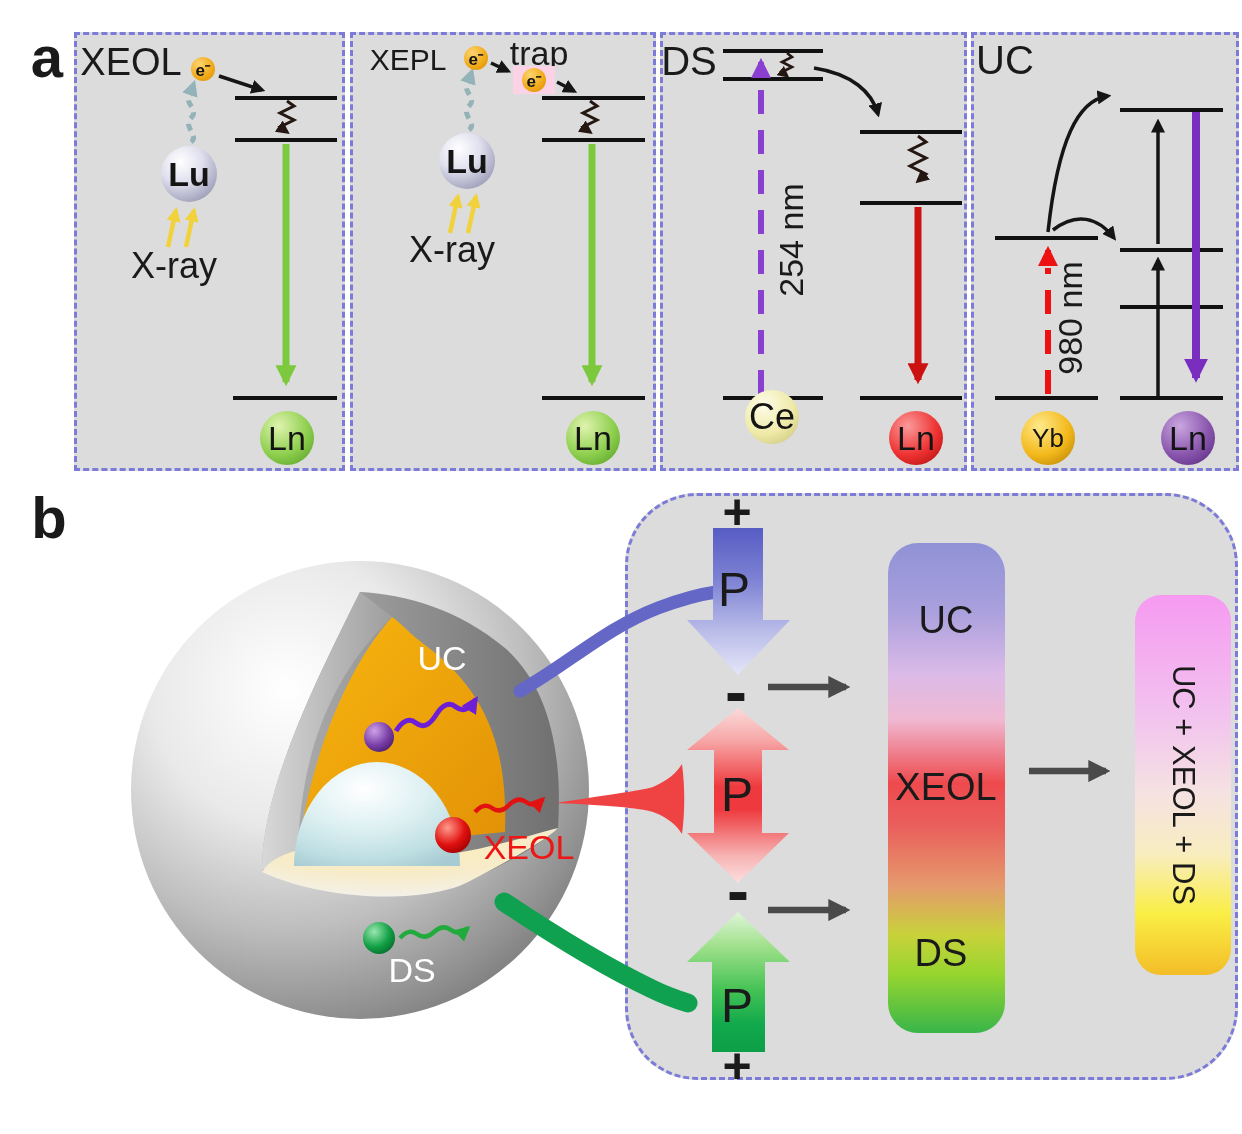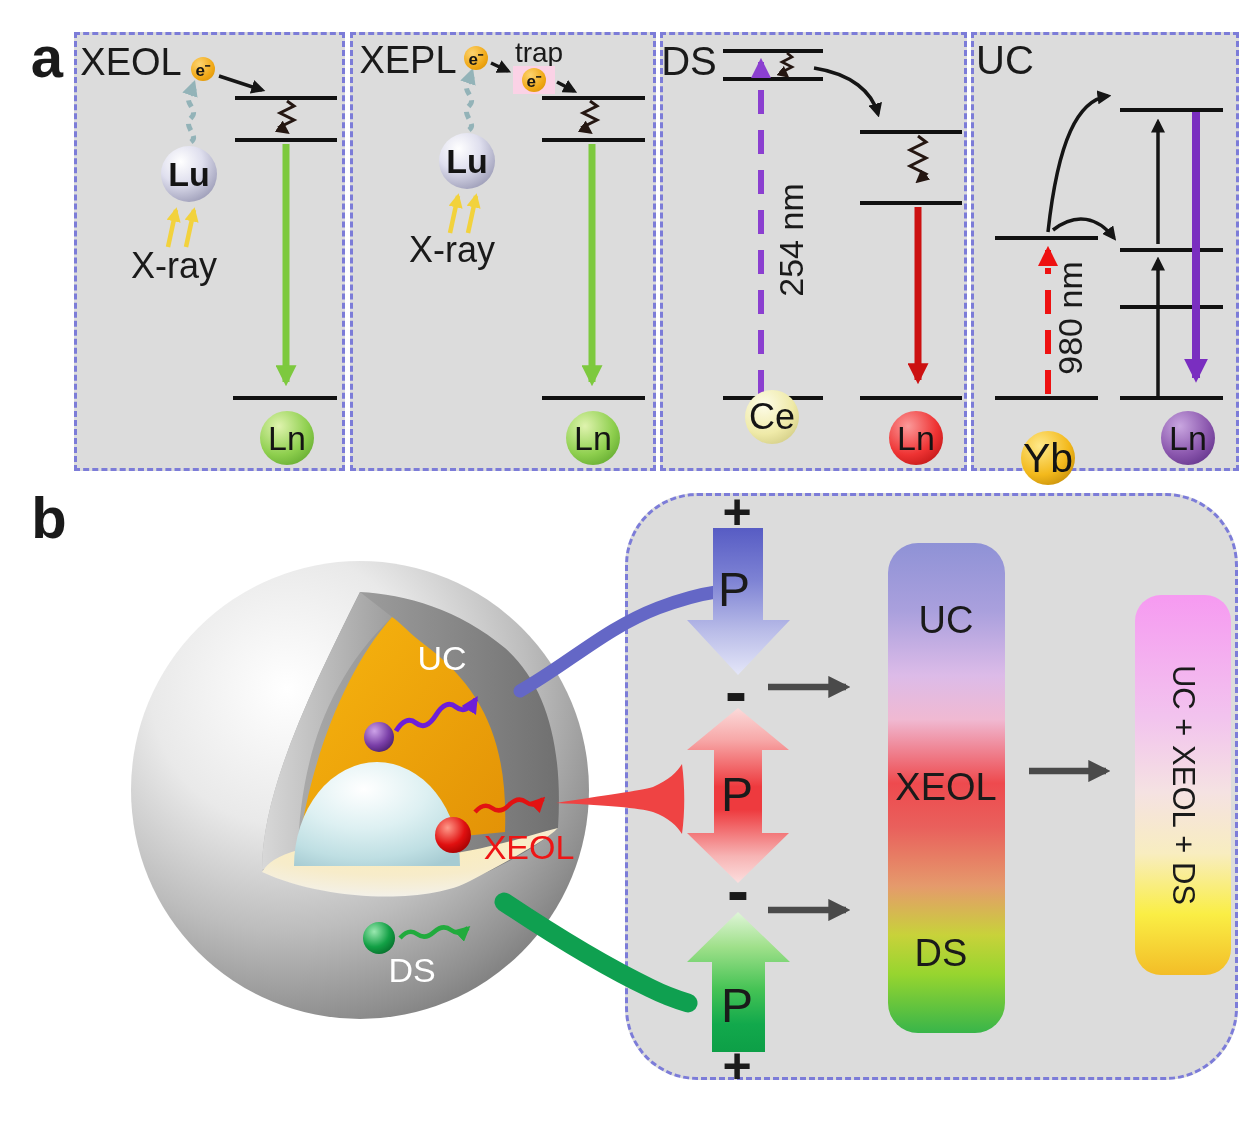--- a/index.html
+++ b/index.html
@@ -226,29 +226,29 @@
       <line x1="768" y1="687" x2="846" y2="687" stroke="#4a4a4a" stroke-width="6.5" marker-end="url(#arrGray)"></line>
       <line x1="768" y1="910" x2="846" y2="910" stroke="#4a4a4a" stroke-width="6.5" marker-end="url(#arrGray)"></line>
       <line x1="1029" y1="771" x2="1106" y2="771" stroke="#4a4a4a" stroke-width="6.5" marker-end="url(#arrGray)"></line>
     </g>
   </svg>
 
   <div class="lbl" style="left:47px;top:57px;font-size:58px;font-weight:bold;">a</div>
   <div class="lbl" style="left:49px;top:518px;font-size:58px;font-weight:bold;">b</div>
 
   <div class="lbl" style="left:131px;top:62px;font-size:38px;">XEOL</div>
-  <div class="lbl" style="left:408px;top:60px;font-size:38px;">XEPL</div>
+  <div class="lbl" style="left:408px;top:60px;font-size:30px;">XEPL</div>
   <div class="lbl" style="left:689px;top:61px;font-size:40px;">DS</div>
   <div class="lbl" style="left:1005px;top:60px;font-size:40px;">UC</div>
 
   <div class="lbl" style="left:174px;top:266px;font-size:36px;">X-ray</div>
   <div class="lbl" style="left:452px;top:250px;font-size:36px;">X-ray</div>
   <div class="lbl rot" style="left:791px;top:240px;font-size:34px;">254 nm</div>
   <div class="lbl rot" style="left:1070px;top:318px;font-size:34px;">980 nm</div>
-  <div class="lbl" style="left:539px;top:53px;font-size:28px;">trap</div>
+  <div class="lbl" style="left:539px;top:53px;font-size:34px;">trap</div>
 
   <div class="trapbox" style="left:513px;top:66px;width:42px;height:28px;"></div>
 
   <div class="ball eb" style="left:191px;top:57px;width:24px;height:24px;font-size:17px;font-weight:bold;">
       <span>e⁻</span>
     </div>
   <div class="ball eb" style="left:464px;top:46px;width:24px;height:24px;font-size:17px;font-weight:bold;">
       <span>e⁻</span>
     </div>
   <div class="ball eb" style="left:522px;top:68px;width:24px;height:24px;font-size:17px;font-weight:bold;">
@@ -266,21 +266,21 @@
     </div>
   <div class="ball greenb" style="left:566px;top:411px;width:54px;height:54px;font-size:34px;">
       <span>Ln</span>
     </div>
   <div class="ball ceb" style="left:745px;top:390px;width:54px;height:54px;font-size:36px;">
       <span>Ce</span>
     </div>
   <div class="ball redb" style="left:889px;top:411px;width:54px;height:54px;font-size:34px;">
       <span>Ln</span>
     </div>
-  <div class="ball ybb" style="left:1021px;top:411px;width:54px;height:54px;font-size:41px;margin-top:20px;">
+  <div class="ball ybb" style="left:1021px;top:411px;width:54px;height:54px;font-size:26px;">
       <span>Yb</span>
     </div>
   <div class="ball purb" style="left:1161px;top:411px;width:54px;height:54px;font-size:34px;">
       <span>Ln</span>
     </div>
 
   <div class="lbl" style="left:442px;top:658px;font-size:34px;color:#ffffff;">UC</div>
   <div class="lbl" style="left:529px;top:847px;font-size:34px;color:#ee1515;">XEOL</div>
   <div class="lbl" style="left:412px;top:970px;font-size:34px;color:#ffffff;">DS</div>
 

